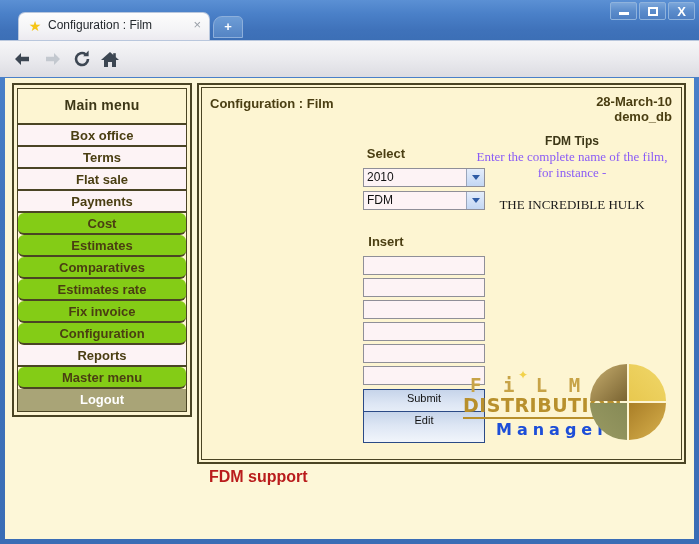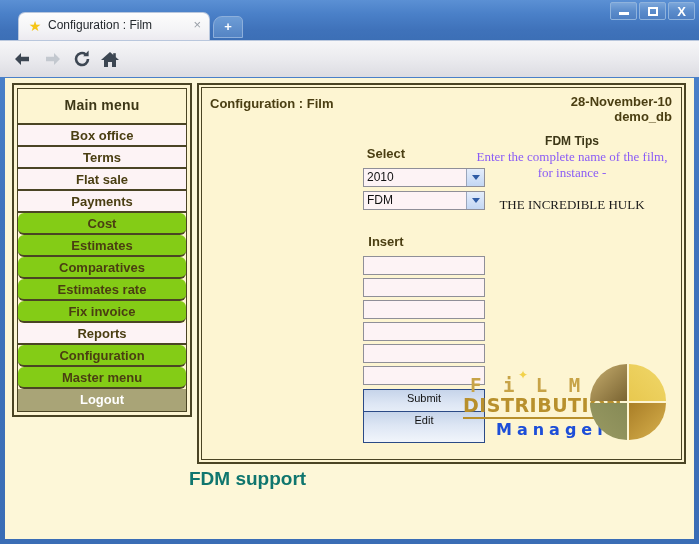--- a/index.html
+++ b/index.html
@@ -398,25 +398,25 @@
   }
   .pie-q { position: absolute; width: 37px; height: 37px; }
   .pie-tl { left:0; top:0;  background: linear-gradient(135deg, #c9b070 0%, #7a6432 100%); border-top-left-radius: 37px; }
   .pie-tr { left:39px; top:0;  background: linear-gradient(225deg, #f0d76a 0%, #e8c84f 100%); border-top-right-radius: 37px; }
   .pie-bl { left:0; top:39px; background: linear-gradient(45deg, #9a9a63 0%, #868a56 100%); border-bottom-left-radius: 37px; }
   .pie-br { left:39px; top:39px; background: linear-gradient(315deg, #d9b24e 0%, #a97e27 100%); border-bottom-right-radius: 37px; }
 
   
   .footer-bar {
     position: absolute;
-    left: 176px; top: 390px;
+    left: 196px; top: 390px;
     width: 489px;
-    font-size: 19px;
-    font-weight: bold;
-    color: #0f766e;
+    font-size: 16px;
+    font-weight: bold;
+    color: #b91c1c;
     padding-left: 8px;
     box-sizing: border-box;
   }
 </style>
 </head>
 <body>
 
 <div class="browser-window">
 
   <div class="tab-strip">
@@ -493,35 +493,35 @@
         <div class="menu-items">
           <div class="menu-item pale">Box office</div>
           <div class="menu-item pale">Terms</div>
           <div class="menu-item pale">Flat sale</div>
           <div class="menu-item pale">Payments</div>
           <div class="menu-item yellow">Cost</div>
           <div class="menu-item yellow">Estimates</div>
           <div class="menu-item yellow">Comparatives</div>
           <div class="menu-item yellow">Estimates rate</div>
           <div class="menu-item yellow">Fix invoice</div>
+          <div class="menu-item yellow">Configuration</div>
           <div class="menu-item pale">Reports</div>
-          <div class="menu-item yellow">Configuration</div>
           <div class="menu-item yellow">Master menu</div>
           <div class="menu-item logout">Logout</div>
         </div>
       </div>
     </div>
 
     <div class="content-panel">
       <div class="content-inner">
 
         <div class="page-heading">Configuration : Film</div>
 
         <div class="date-line">
-          <div>28-November-10</div>
+          <div>28-March-10</div>
           <div>demo_db</div>
         </div>
 
         <div class="tips-box">
           <div class="tips-title">FDM Tips</div>
           <div class="tips-body">Enter the complete name of the film, for instance -</div>
           <div class="tips-example">THE INCREDIBLE HULK</div>
         </div>
 
         <div class="section-label sec-select">Select</div>

